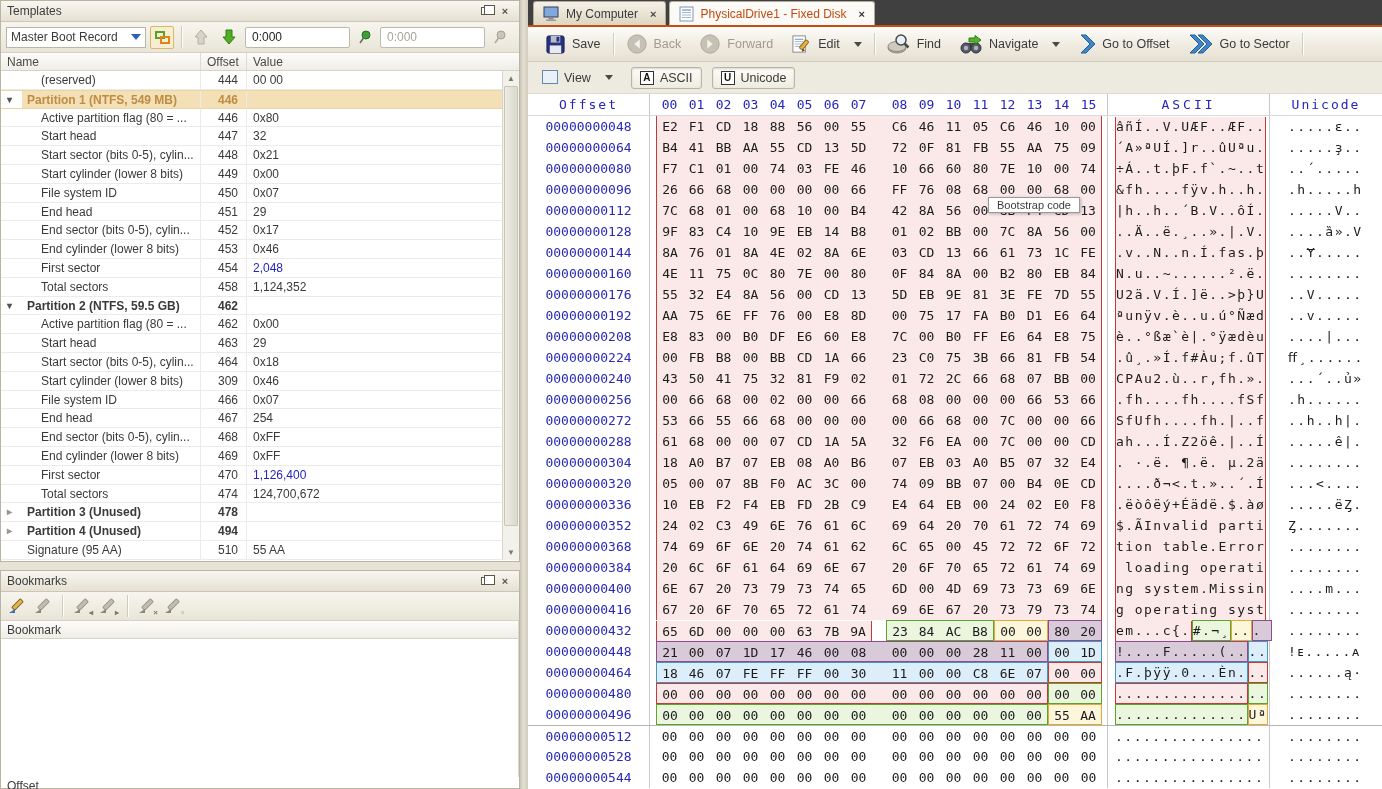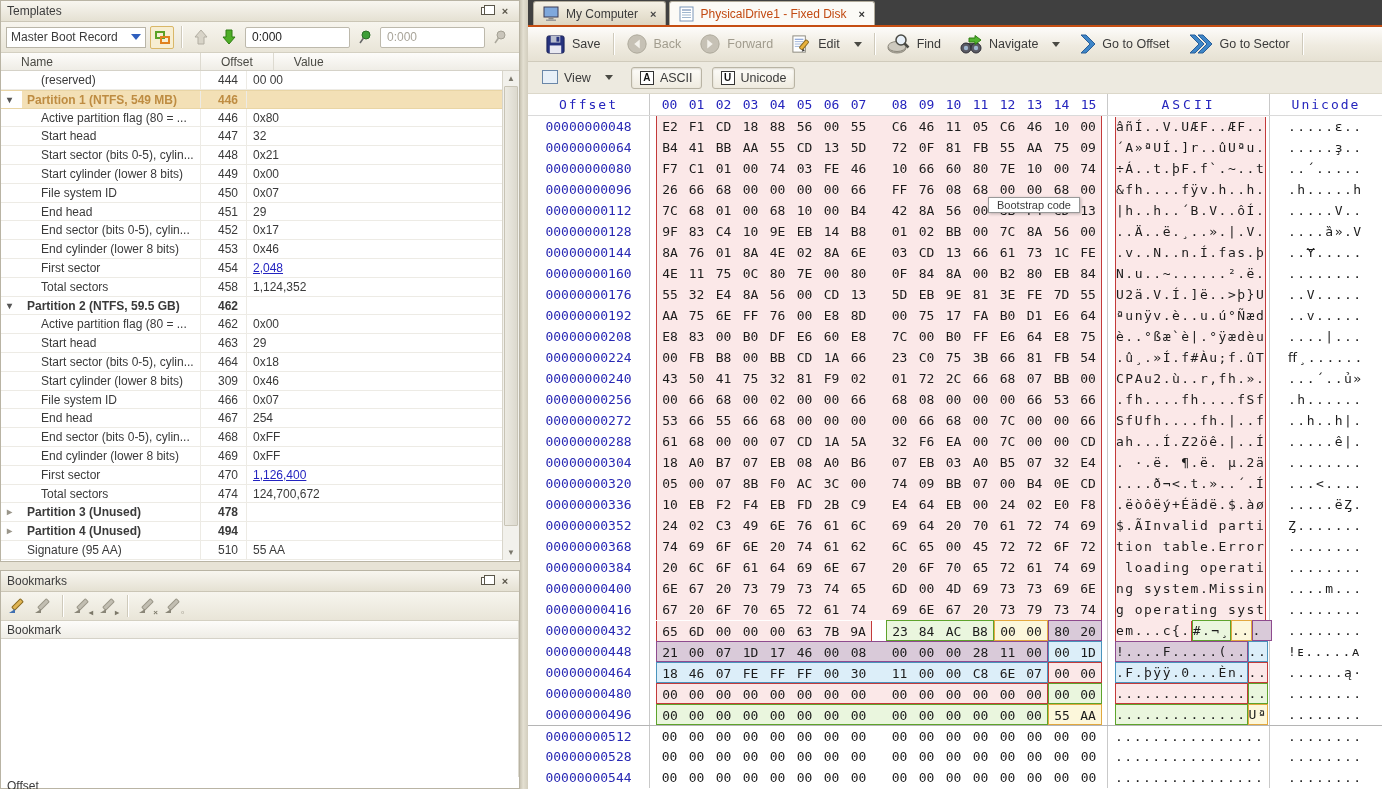--- a/index.html
+++ b/index.html
@@ -34,37 +34,37 @@
   .sqbtn i { position:absolute; width:10px; height:8px; border:2px solid #5AA226; left:4px; top:4px; background:transparent;}
   .sqbtn i+i { border-color:#E0821E; left:9px; top:9px; }
   .tsep { width:1px; height:22px; background:#CFCABB; margin:0 3px; box-shadow:1px 0 0 #fff; }
   .abtn { width:24px; height:24px; display:flex; align-items:center; justify-content:center; }
   .offinput { flex:0 0 105px; height:21px; background:#fff; border:1px solid #BDB9AC; border-radius:2px;
               padding:0 6px; line-height:19px; color:#222; }
   .offinput.dim { color:#A9A59A; }
   .pinbtn { width:22px; height:22px; display:flex; align-items:center; justify-content:center; }
   .thead { height:18px; display:flex; background:linear-gradient(#FDFCFA,#EFEDE6);
            border-bottom:1px solid #D5D2C8; color:#4A4A44; }
-  .thead > div { padding:2px 20px; border-right:1px solid #DDDAD0; }
+  .thead > div { padding:2px 6px; border-right:1px solid #DDDAD0; }
   .th-name { flex:0 0 200px; } .th-off { flex:0 0 46px; } .th-val { flex:1; border-right:none !important; }
   .tbody { position:relative; height:489px; overflow:hidden; background:#fff; }
   .trow { display:flex; height:18.8px; line-height:18px; border-bottom:1px solid #EDEBE5; width:503px; }
   .trow .c-name { flex:0 0 200px; border-right:1px solid #EDEBE5; white-space:nowrap; overflow:hidden; position:relative; }
   .trow .c-off { flex:0 0 46px; border-right:1px solid #EDEBE5; text-align:right; padding-right:8px; }
   .trow .c-val { flex:1; padding-left:6px; white-space:nowrap; overflow:hidden; }
   .trow.item .c-name { padding-left:40px; }
   .trow.plain .c-name { padding-left:26px; }
   .trow.group .c-name, .trow.sel .c-name { padding-left:26px; font-weight:bold; }
   .trow.group .c-off, .trow.sel .c-off { font-weight:bold; }
   .trow.sel { background:linear-gradient(90deg,#FFFFFF 0 21px,#F3E0B6 21px);
               border-top:1px solid #E9D5A5; border-bottom:1px solid #E9D5A5; }
   .trow.sel .c-name, .trow.sel .c-off { color:#BE8C42; }
   .exp { position:absolute; left:6px; top:0; width:14px; color:#555; font-size:10px; }
   .trow.group .exp.r, .trow .exp.r { color:#9A968A; }
-  .vlink { color:#2424C0; text-decoration:underline; }
+  .vlink { color:#2424C0; }
   .vscroll { position:absolute; right:0; top:0; width:17px; height:489px; background:#F2F1EC;
              border-left:1px solid #D8D5CA; }
   .vscroll .arr { height:15px; text-align:center; font-size:8px; color:#7A776C; line-height:15px; }
   .vscroll .arr.dn { position:absolute; bottom:0; width:100%; }
   .vscroll .thumb { position:absolute; top:15px; left:1px; width:14px; height:440px;
                     background:linear-gradient(90deg,#ECEAE2,#DCD9CE); border:1px solid #C8C4B6; border-radius:1px; }
   .bm-toolbar { height:29px; background:linear-gradient(#F7F5EE,#E9E5D8); border-bottom:1px solid #D4D0C2;
                 display:flex; align-items:center; padding:0 6px; gap:6px; }
   .penico { position:relative; width:20px; height:20px; }
   .penico .shaft { position:absolute; left:8px; top:2px; width:5px; height:13px; border-radius:1px;

